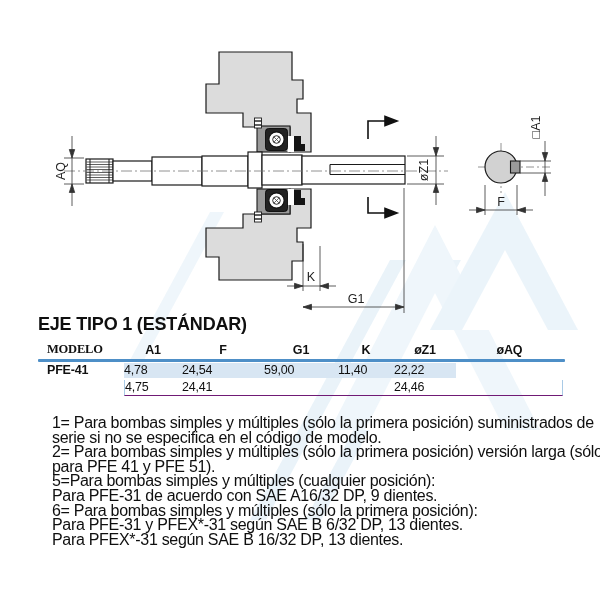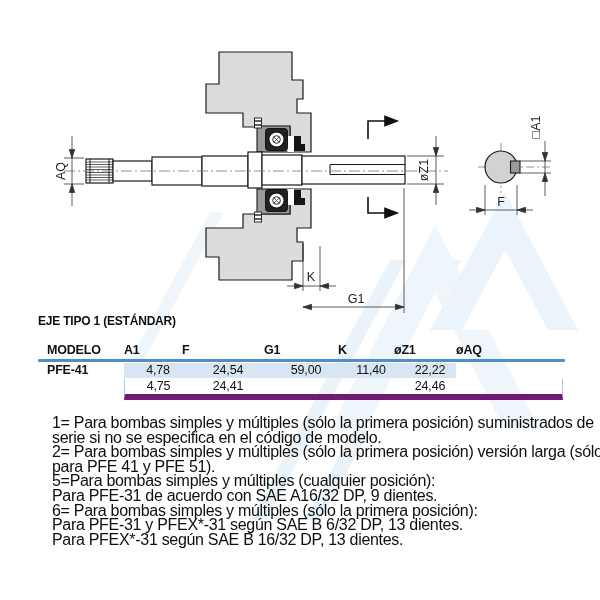--- a/index.html
+++ b/index.html
@@ -7,35 +7,35 @@
     width:600px;height:600px;position:relative;background:#ffffff;
     font-family:"Liberation Sans", sans-serif;color:#111;overflow:hidden;
   }
   .layer{position:absolute;left:0;top:0;}
   #watermark{z-index:0;}
   #drawing{z-index:1;}
   #content{z-index:2;position:absolute;left:0;top:0;width:600px;height:600px;}
 
   .section-title{
     position:absolute;left:38px;top:314px;
-    font-size:12px;font-weight:bold;letter-spacing:-0.2px;color:#0f0f0f;
+    font-size:18px;font-weight:bold;letter-spacing:-0.2px;color:#0f0f0f;
   }
 
   .spec-table{position:absolute;left:38px;top:340px;width:527px;}
   .t-row{display:grid;grid-template-columns:86px 58px 82px 74px 56px 62px 107px;align-items:center;}
   .t-head{height:19px;font-weight:bold;font-size:12.5px;letter-spacing:-0.2px;}
-  .t-head > div{}
-  .t-head > div:first-child{text-align:left;padding-left:9px;}
+  .t-head > div{text-align:center;}
+  .t-head > div:first-child{text-align:left;padding-left:9px;font-family:Liberation Serif, serif;}
   .t-rule{height:3px;background:#4e8fc7;border-radius:1px;}
   .t-data{height:17px;font-size:12.5px;letter-spacing:-0.2px;}
-  .t-data > div{text-align:center;height:15px;line-height:15px;padding-left:10px;}
+  .t-data > div{text-align:left;height:15px;line-height:15px;}
   .t-data > div:first-child{text-align:left;padding-left:9px;font-weight:bold;}
   .cell-hl{background:#d8e6f3;}
   .cell-plain{background:#ffffff;border-left:1px solid #a9cae6;}
-  .row2 .vals{border-bottom:6px solid #701a75;}
+  .row2 .vals{border-bottom:1px solid #701a75;}
   .model-cell{background:transparent;}
   .sae{color:#4a4a4a;}
 
   .footnotes{
     position:absolute;left:52px;top:416px;width:552px;
     font-size:16px;line-height:14.6px;letter-spacing:-0.3px;color:#0f0f0f;
   }
   .footnotes p{margin:0;}
 </style>
 </head>

